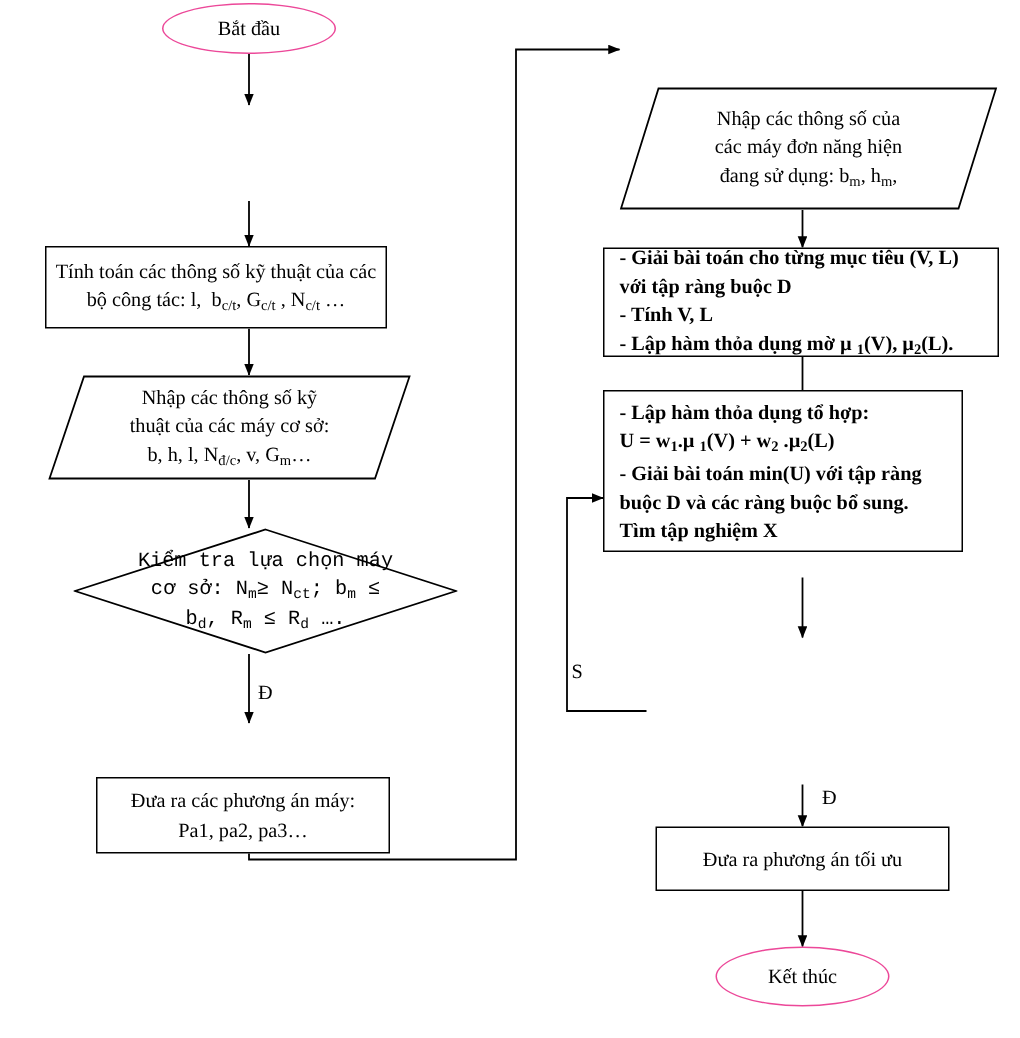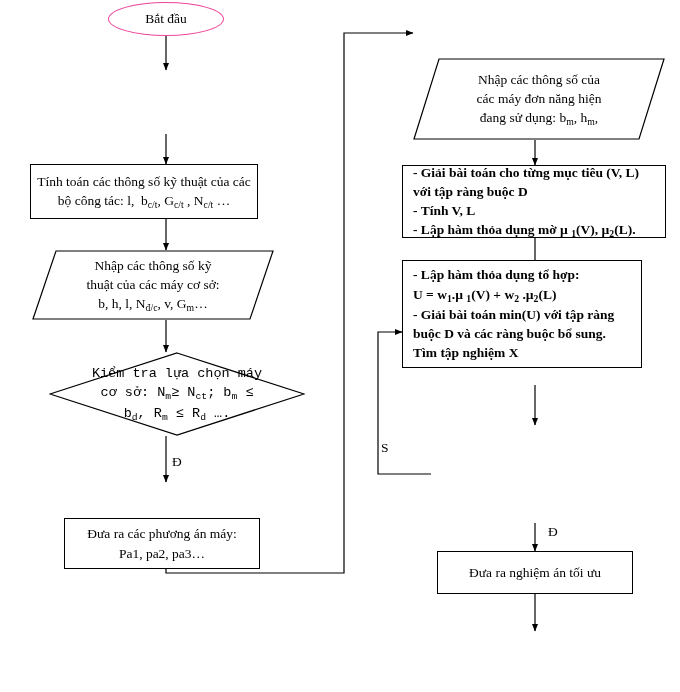--- a/index.html
+++ b/index.html
@@ -185,17 +185,20 @@
     <div class="inner">
       - Lập hàm thỏa dụng tổ hợp:<br>U = w<sub>1</sub>.µ <sub>1</sub>(V) + w<sub>2</sub> .µ<sub>2</sub>(L)<br>- Giải bài toán min(U) với tập ràng<br>buộc D và các ràng buộc bổ sung.<br>Tìm tập nghiệm X
     </div>
   </div>
 
 
   <div class="edge-label" style="left:381px; top:441px;">S</div>
   <div class="edge-label" style="left:548px; top:525px;">Đ</div>
 
   <div class="node rect" style="left:437px; top:551px; width:196px; height:43px;">
-    <div class="inner">Đưa ra nghiệm án tối ưu</div>
-  </div>
-
+    <div class="inner">Đưa ra phương án tối ưu</div>
+  </div>
+
+  <div class="node terminator" style="left:477px; top:631px; width:116px; height:40px;">
+    <div class="inner">Kết thúc</div>
+  </div>
 
 </div>
 
 </body></html>

